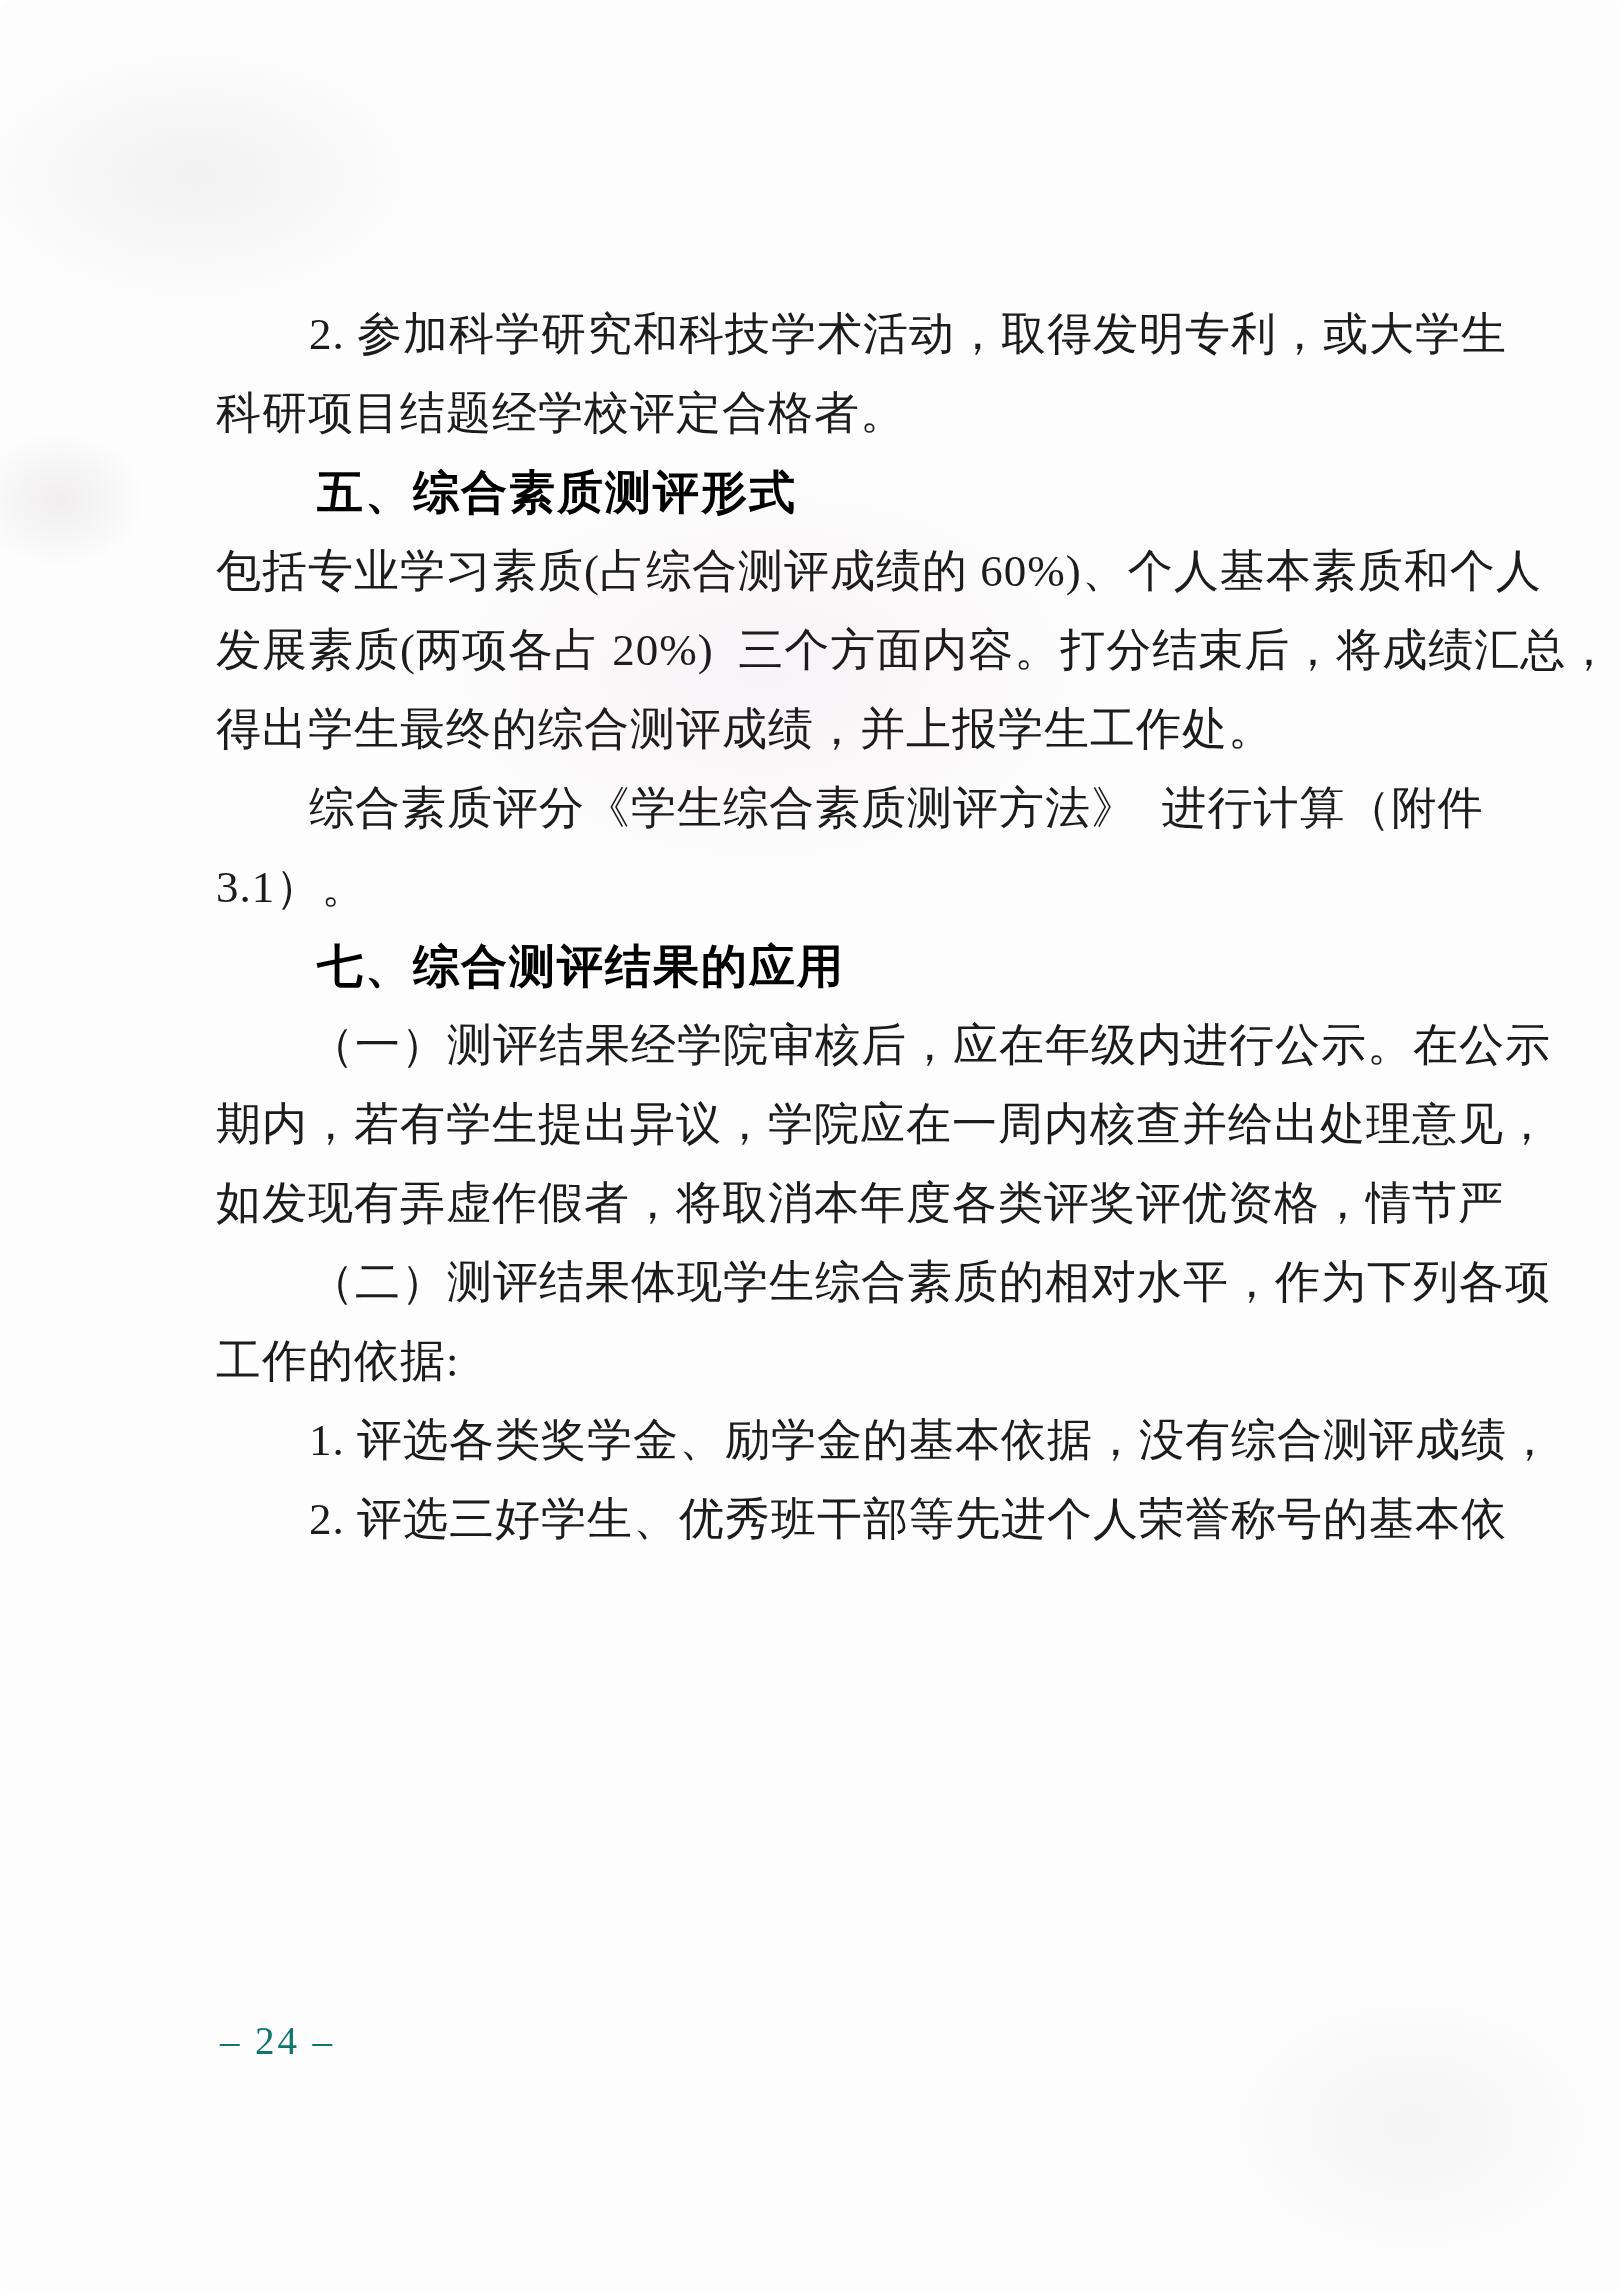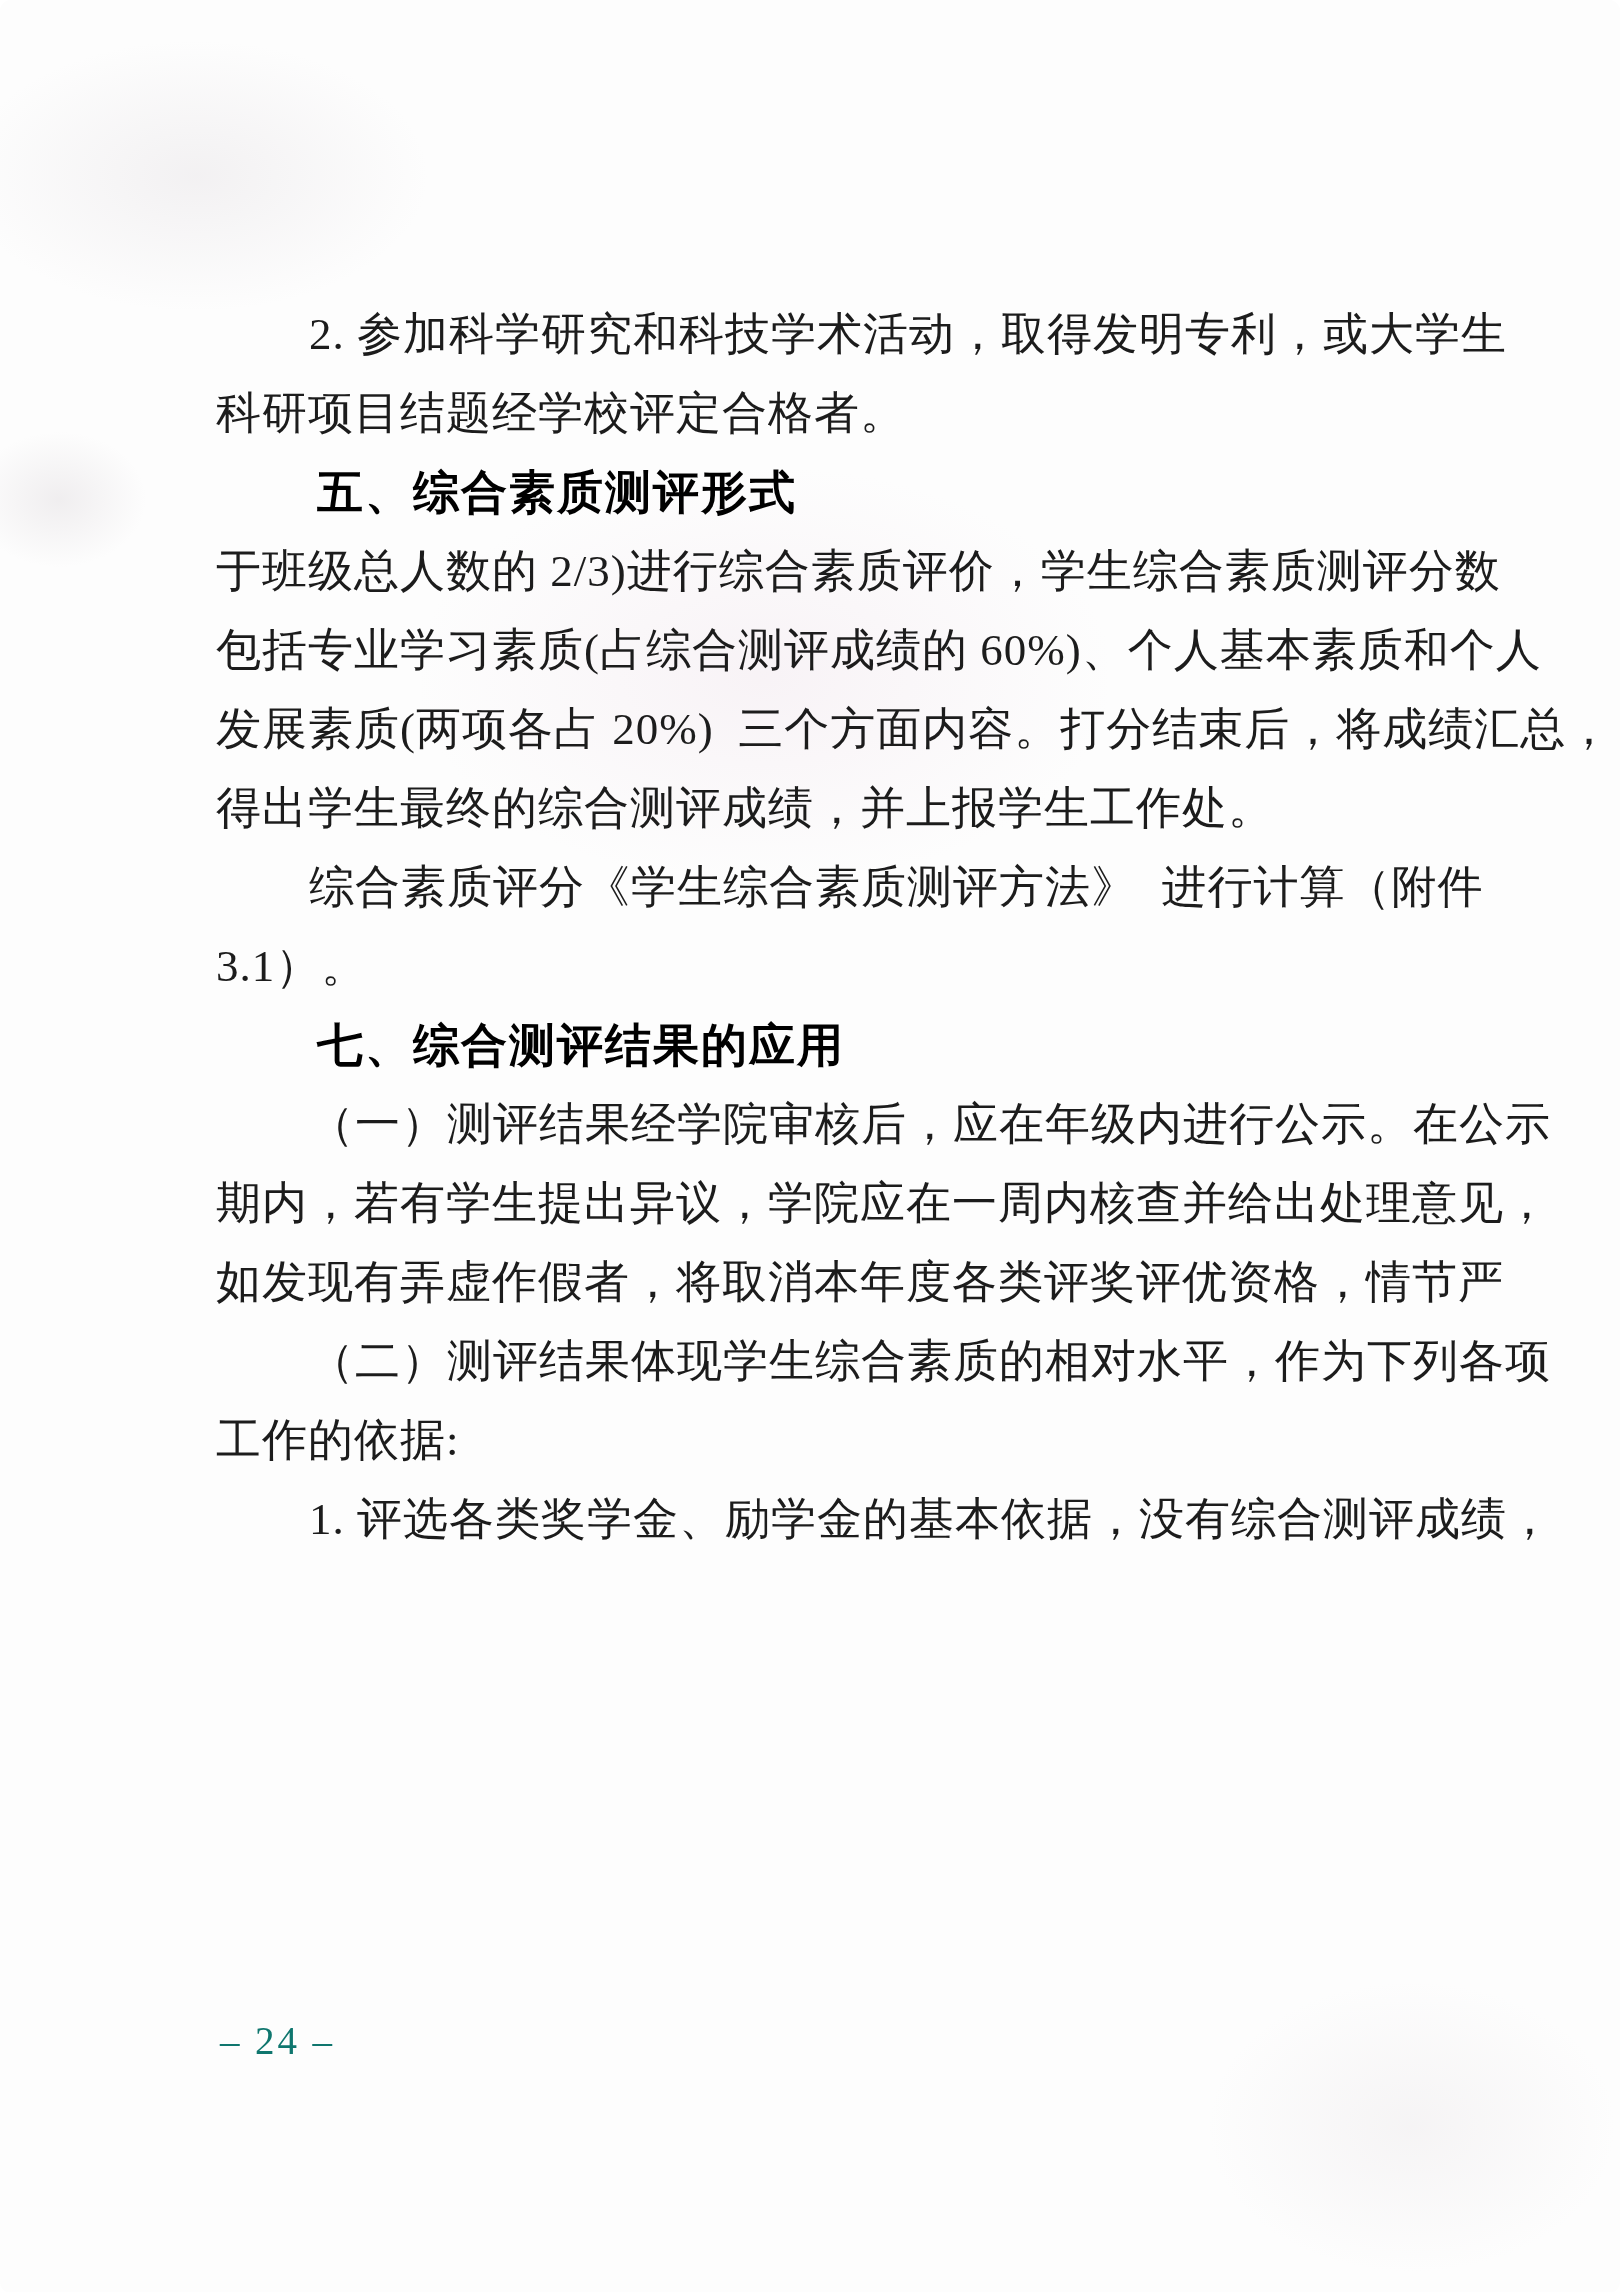--- a/index.html
+++ b/index.html
@@ -64,30 +64,30 @@
 <div class="page">
   <div class="scan-artifact a1"></div>
   <div class="scan-artifact a2"></div>
   <div class="scan-artifact a3"></div>
   <div class="scan-artifact a4"></div>
 
   <div class="text-block" id="text-block">
       <div class="line indent">2. 参加科学研究和科技学术活动，取得发明专利，或大学生</div>
       <div class="line body">科研项目结题经学校评定合格者。</div>
       <div class="line heading">五、综合素质测评形式</div>
-      <div class="line body">于班级总人数的 2/3)进行综合素质评价，学生综合素质测评分数</div>
       <div class="line body">包括专业学习素质(占综合测评成绩的 60%)、个人基本素质和个人</div>
       <div class="line body">发展素质(两项各占 20%)  三个方面内容。打分结束后，将成绩汇总，</div>
       <div class="line body">得出学生最终的综合测评成绩，并上报学生工作处。</div>
       <div class="line indent">综合素质评分《学生综合素质测评方法》  进行计算（附件</div>
       <div class="line body">3.1）。</div>
       <div class="line heading">七、综合测评结果的应用</div>
       <div class="line indent">（一）测评结果经学院审核后，应在年级内进行公示。在公示</div>
       <div class="line body">期内，若有学生提出异议，学院应在一周内核查并给出处理意见，</div>
       <div class="line body">如发现有弄虚作假者，将取消本年度各类评奖评优资格，情节严</div>
       <div class="line indent">（二）测评结果体现学生综合素质的相对水平，作为下列各项</div>
       <div class="line body">工作的依据:</div>
       <div class="line indent">1. 评选各类奖学金、励学金的基本依据，没有综合测评成绩，</div>
+      <div class="line indent">2. 评选三好学生、优秀班干部等先进个人荣誉称号的基本依</div>
     </div>
 
   <div class="page-number">– 24 –</div>
 </div>
 
 
 </body></html>

